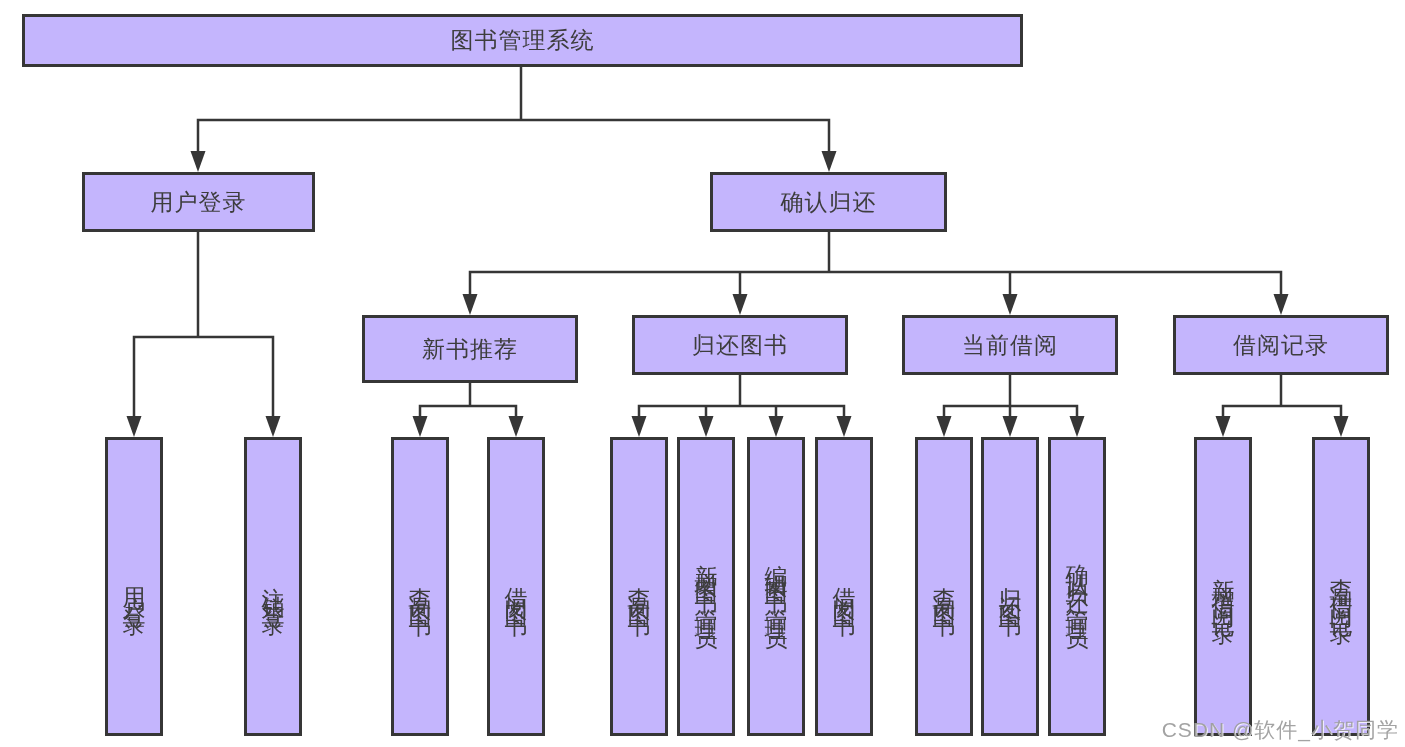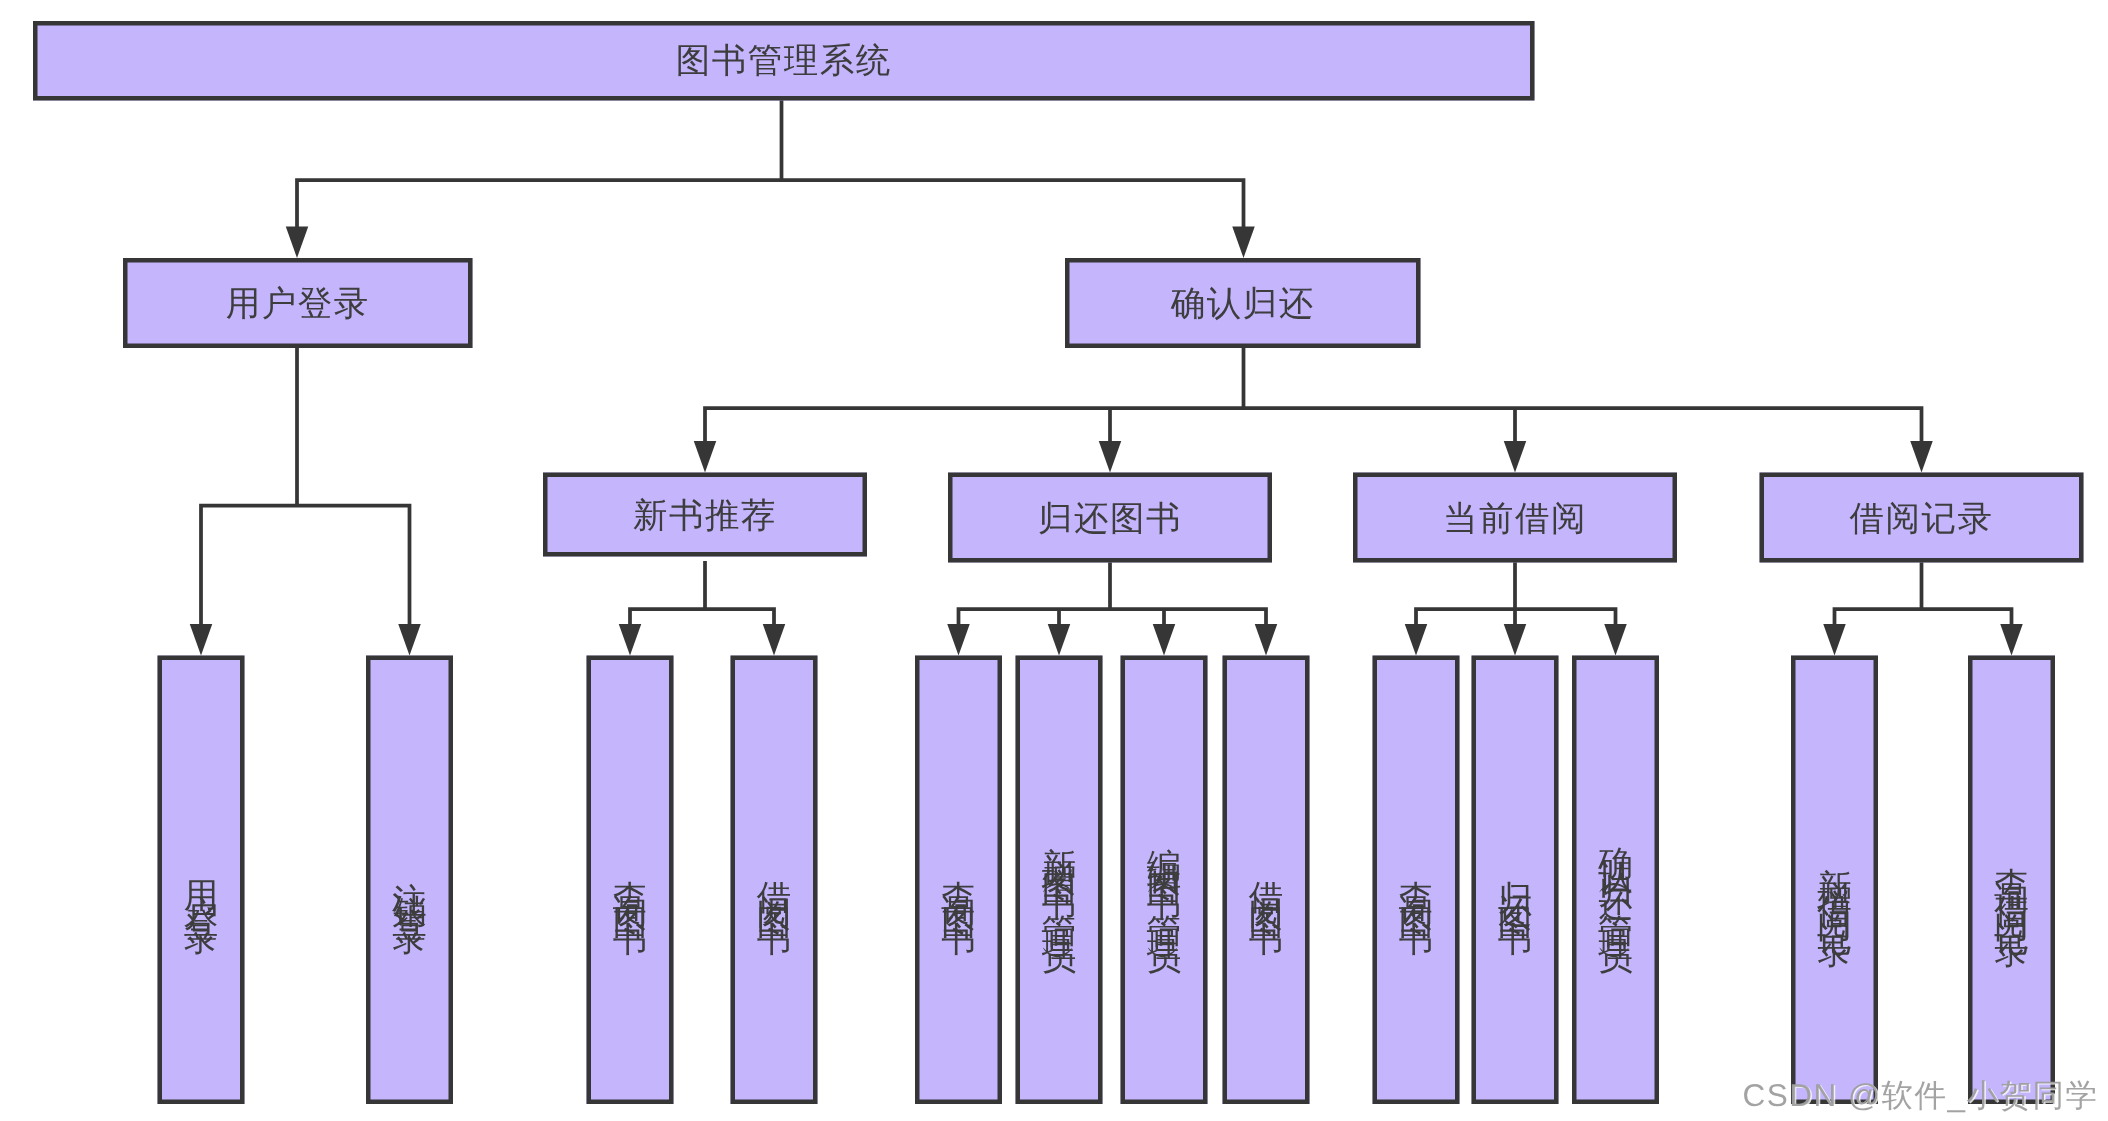--- a/index.html
+++ b/index.html
@@ -133,21 +133,21 @@
     <span>图书管理系统</span>
   </div>
 
   <div class="node hbox" style="left:82px; top:172px; width:233px; height:60px;">
     <span>用户登录</span>
   </div>
   <div class="node hbox" style="left:710px; top:172px; width:237px; height:60px;">
     <span>确认归还</span>
   </div>
 
-  <div class="node hbox" style="left:362px; top:315px; width:216px; height:56px;">
+  <div class="node hbox" style="left:362px; top:315px; width:216px; height:68px;">
     <span>新书推荐</span>
   </div>
   <div class="node hbox" style="left:632px; top:315px; width:216px; height:60px;">
     <span>归还图书</span>
   </div>
   <div class="node hbox" style="left:902px; top:315px; width:216px; height:60px;">
     <span>当前借阅</span>
   </div>
   <div class="node hbox" style="left:1173px; top:315px; width:216px; height:60px;">
     <span>借阅记录</span>

